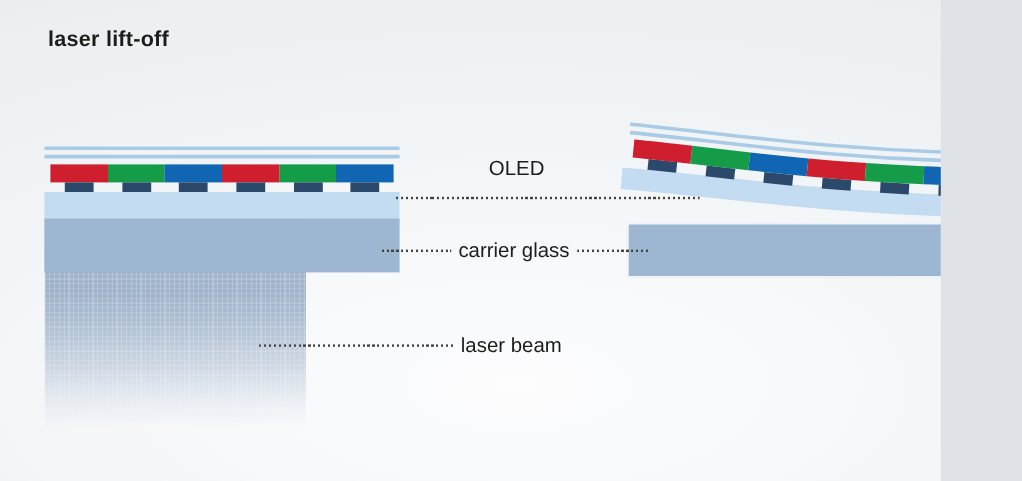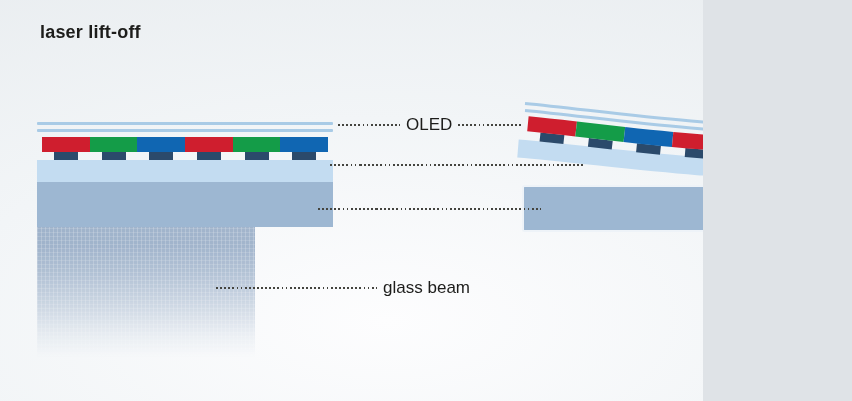--- a/index.html
+++ b/index.html
@@ -1,17 +1,17 @@
 <!DOCTYPE html>
 <html style="--background-center: #fdfdfe; --background-edge: #e8ecef; --text: #1d1d1b; --leader-dots: #44443f; --encap-line: #a9cbe6; --oled-red: #cf1e2e; --oled-green: #149c48; --oled-blue: #1066b2; --tft-navy: #2b4a6b; --polyimide-film: #c3dcf1; --carrier-glass: #9db7d2; --laser-beam: rgba(58,98,148,0.45);"><head>
 <meta charset="utf-8">
 <style>
   html,body{margin:0;padding:0;background:#dfe3e7;}
   #stage{
-    position:relative;width:703px;height:401px;overflow:hidden;
+    position:relative;width:784px;height:401px;overflow:hidden;
     font-family:"Liberation Sans","DejaVu Sans",sans-serif;
     background:radial-gradient(130% 105% at 55% 80%, var(--background-center,#fdfdfe) 0%, #f2f5f7 48%, var(--background-edge,#e8ecef) 100%);
   }
   #title{
     position:absolute;left:40px;top:22px;
     font-size:18px;font-weight:700;color:var(--text,#1d1d1b);letter-spacing:.2px;
   }
   
   #left-stack{position:absolute;left:37px;top:122px;width:296px;height:250px;}
   .encap-line{position:absolute;left:0;width:296px;height:3px;background:var(--encap-line);border-radius:1px;}
@@ -38,21 +38,21 @@
   .encap-path{fill:none;stroke:var(--encap-line);stroke-width:3;}
   .subpixel-path{fill:none;stroke-width:15;stroke-dasharray:48.6 1000;}
   .tft-path{fill:none;stroke:var(--tft-navy);stroke-width:9;stroke-dasharray:24 24.6;stroke-dashoffset:-15.3;}
   .poly-path{fill:none;stroke:var(--polyimide-film);stroke-width:18;}
   .glass-rect{fill:var(--carrier-glass);stroke:#eef3f8;stroke-width:2;}
   
   .label-row{position:absolute;display:flex;align-items:center;height:18px;}
   .label-text{padding:0 6px;font-size:17px;color:var(--text,#1d1d1b);white-space:nowrap;line-height:18px;}
   .dots{height:2px;background:repeating-linear-gradient(90deg, var(--leader-dots,#44443f) 0 1.8px, transparent 1.8px 4.1px);}
   .dots.grow{flex:1 1 auto;}
-  #label-row-oled{left:338px;top:116px;width:185px;}
+  #label-row-oled{left:338px;top:132px;width:185px;flex-direction:column;}
   #label-row-polyimide{left:330px;top:156px;width:253px;}
   #label-row-carrier{left:318px;top:200px;width:223px;}
   #label-row-laser{left:216px;top:279px;width:260px;}
   #label-row-oled .dots-left{width:62px;}
   #label-row-polyimide .dots-left{width:30px;}
   #label-row-carrier .dots-left{width:58px;}
   #label-row-laser .dots-left{width:162px;}
 </style>
 </head>
 <body>
@@ -103,20 +103,21 @@
     <span class="dots dots-left"></span>
     <span class="label-text">OLED</span>
     <span class="dots grow"></span>
   </div>
   <div class="label-row" id="label-row-polyimide">
     <span class="dots dots-left"></span>
     <span class="dots grow"></span>
   </div>
   <div class="label-row" id="label-row-carrier">
     <span class="dots dots-left"></span>
+    <span class="label-text">carrier glass</span>
     <span class="dots grow"></span>
   </div>
   <div class="label-row" id="label-row-laser">
     <span class="dots dots-left"></span>
-    <span class="label-text">glass beam</span>
+    <span class="label-text">laser beam</span>
   </div>
 
 </div>
 
 </body></html>

